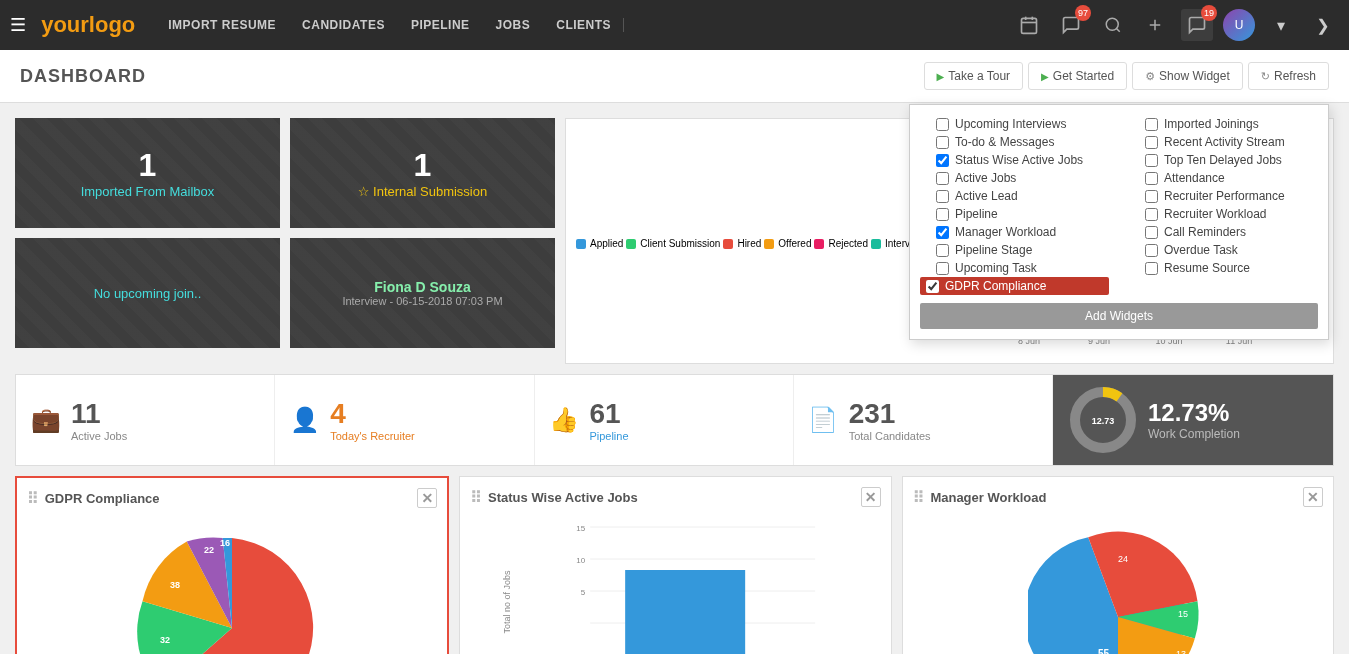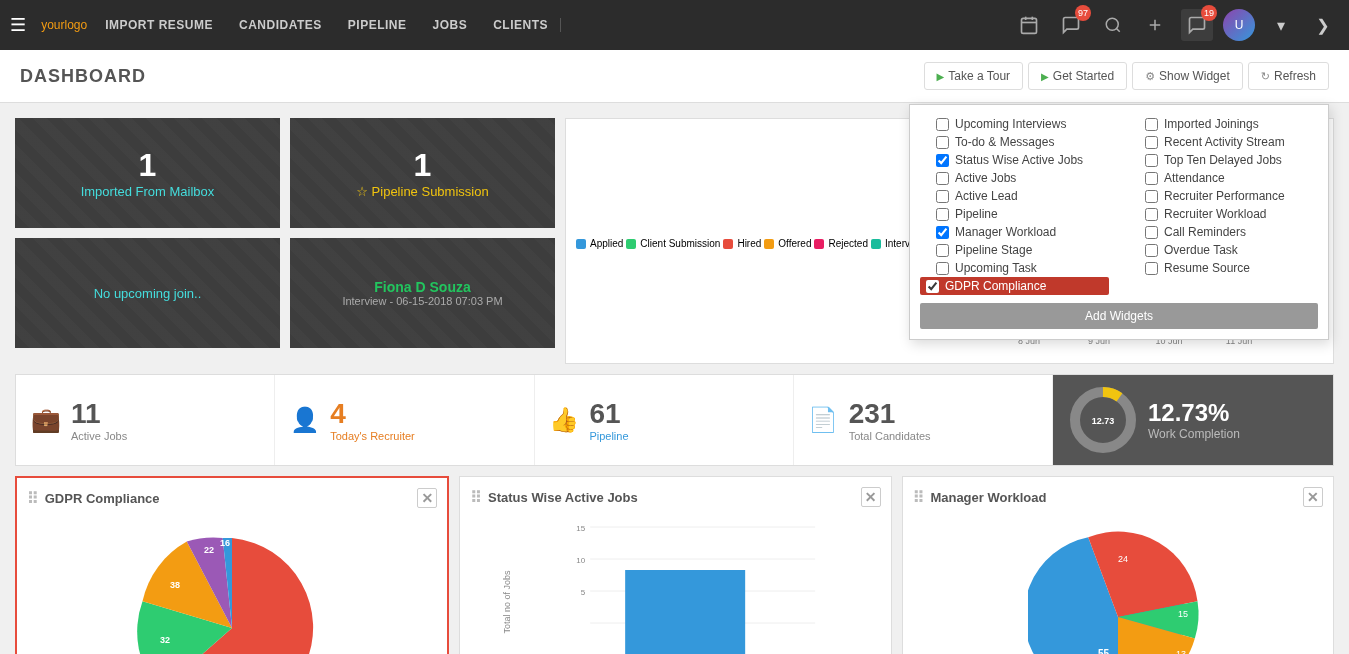--- a/index.html
+++ b/index.html
@@ -11,21 +11,21 @@
       height: 50px;
       display: flex;
       align-items: center;
       padding: 0 10px;
       gap: 10px;
       color: #fff;
       position: relative;
       z-index: 100;
     }
     .topnav .hamburger { font-size: 18px; cursor: pointer; margin-right: 5px; }
-    .topnav .logo { color: #e74c3c; font-weight: normal; font-size: 12px; }
+    .topnav .logo { color: #e74c3c; font-weight: bold; font-size: 22px; margin-right: 15px; }
     .topnav .logo span { color: #f39c12; }
     .topnav .nav-link {
       color: #ccc;
       font-size: 12px;
       font-weight: bold;
       letter-spacing: 0.5px;
       cursor: pointer;
       padding: 0 8px;
       text-transform: uppercase;
     }
@@ -127,21 +127,21 @@
       );
     }
     .stat-card .stat-num {
       font-size: 32px; font-weight: bold; color: #fff; z-index: 1;
     }
     .stat-card .stat-label {
       font-size: 13px; color: #4dd; z-index: 1; cursor: pointer;
     }
     .stat-card .stat-label.gold { color: #f1c40f; }
     .stat-card .stat-sub { font-size: 11px; color: #aaa; z-index: 1; text-align: center; padding: 0 10px; }
-    .stat-card .stat-name { font-size: 14px; color: #22c55e; z-index: 1; font-weight: bold; }
+    .stat-card .stat-name { font-size: 14px; color: #86efac; z-index: 1; font-weight: bold; }
     .chart-card {
       flex: 0 0 400px; background: #fff; border: 1px solid #ddd;
       padding: 10px; position: relative;
     }
 
     
     .metrics-row {
       display: flex; gap: 0; margin-bottom: 10px;
       background: #fff; border: 1px solid #ddd;
     }
@@ -358,21 +358,21 @@
       <div style="display:flex; gap:10px;">
 
         <div class="stat-card" style="flex:1; min-height:110px;">
           <div class="stat-num">1</div>
           <div class="stat-label">Imported From Mailbox</div>
         </div>
 
         <div class="stat-card" style="flex:1; min-height:110px;">
           <div class="stat-num">1</div>
           <div class="stat-label gold">
-            <span>☆ </span><span>Pipeline Submission</span>
+            <span>☆ </span><span>Internal Submission</span>
           </div>
         </div>
       </div>
       <div style="display:flex; gap:10px;">
 
         <div class="stat-card" style="flex:1; min-height:110px;">
           <div class="stat-label">No upcoming join..</div>
         </div>
 
         <div class="stat-card" style="flex:1; min-height:110px;">

